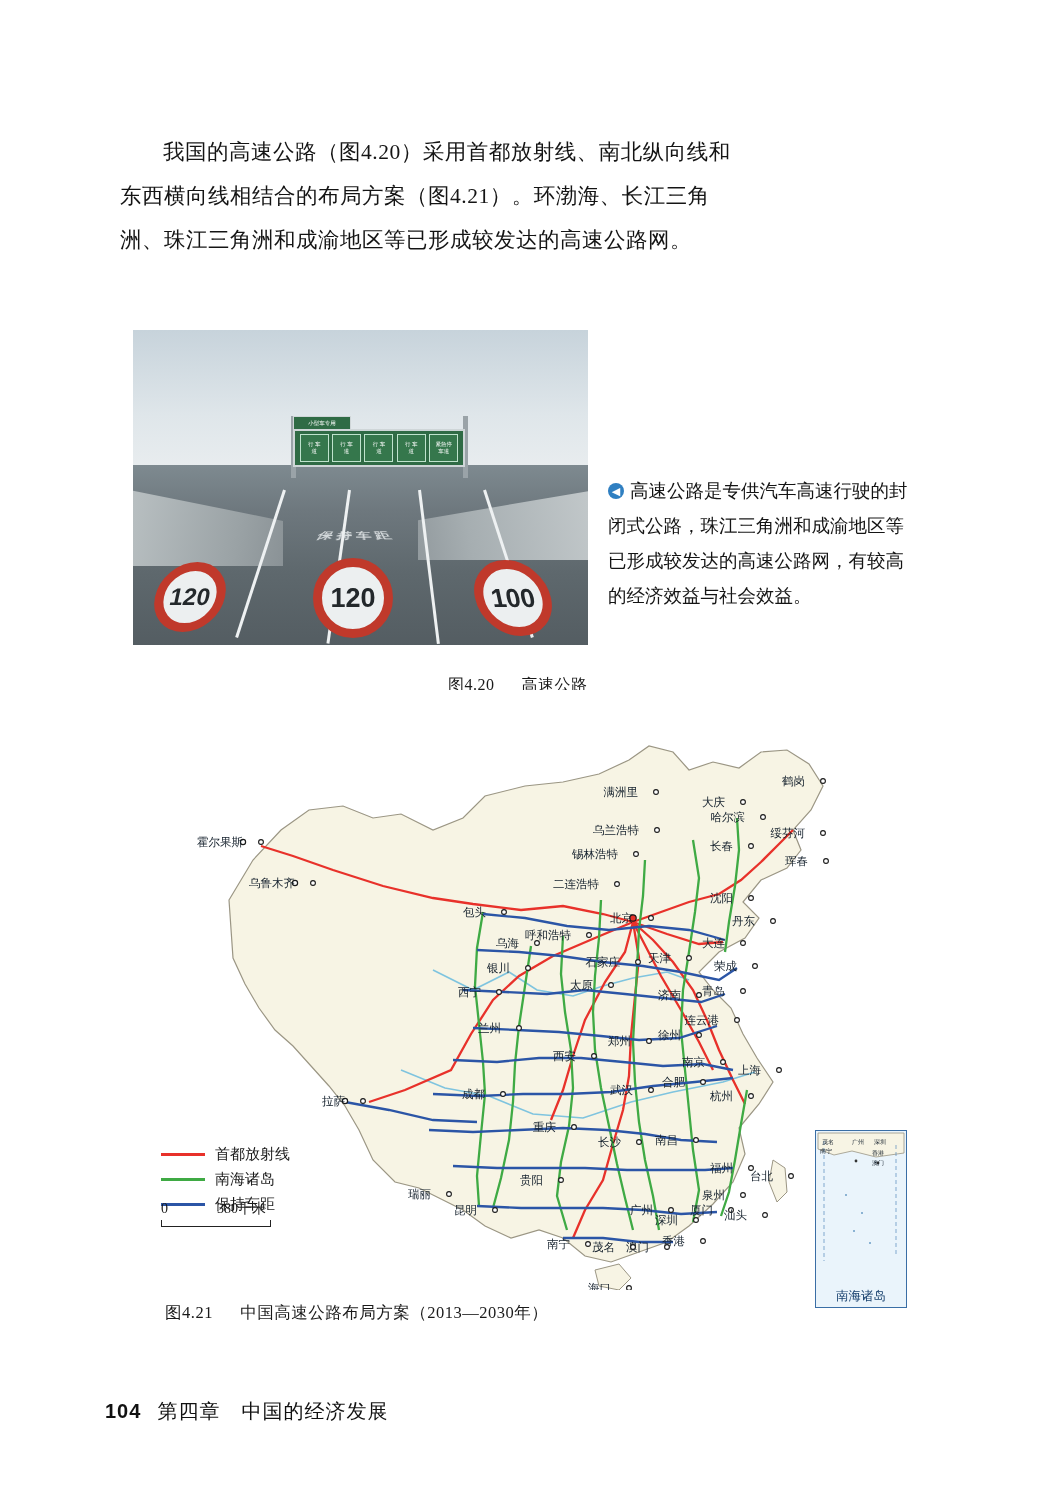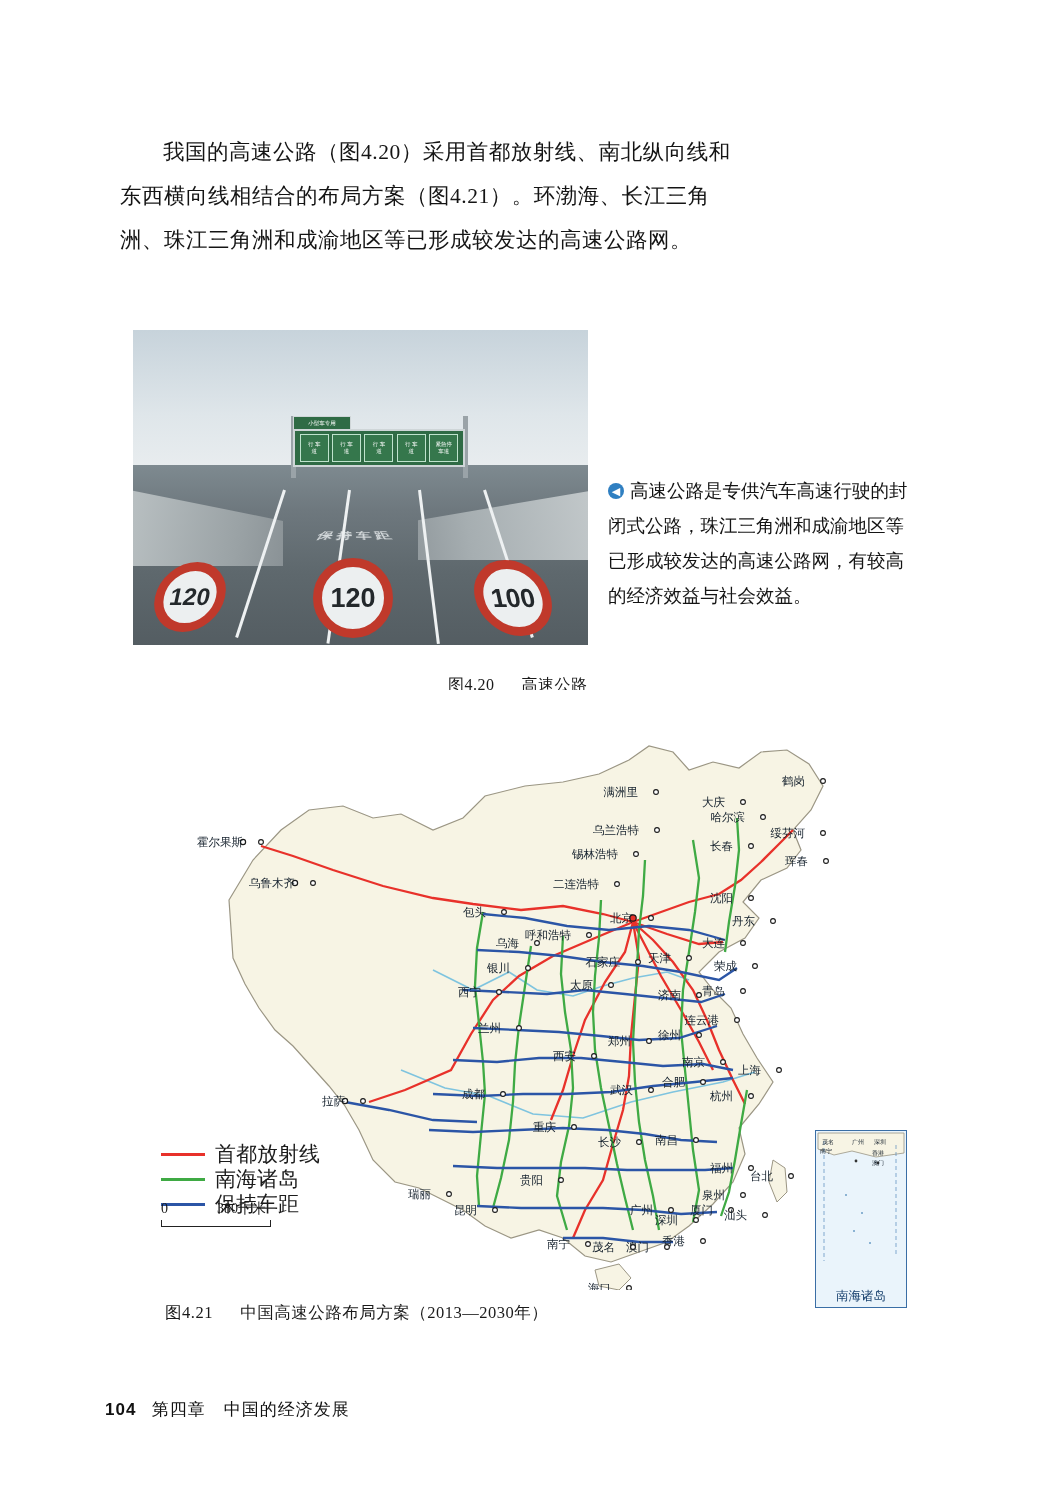--- a/index.html
+++ b/index.html
@@ -177,21 +177,21 @@
     width: 790px;
     height: 600px;
     background: #ffffff;
   }
   .map-svg { display: block; }
 
   .legend {
     position: absolute;
     left: 28px;
     top: 452px;
-    font-size: 21px;
+    font-size: 15px;
     line-height: 25px;
     color: #1b1b1b;
   }
   .legend-row { display: flex; align-items: center; }
   .legend-swatch {
     width: 44px;
     height: 0;
     border-top: 3px solid #000;
     margin-right: 10px;
   }
@@ -234,21 +234,21 @@
     top: 1302px;
     font-size: 16.5px;
     letter-spacing: 0.5px;
   }
 
   
   .footer {
     position: absolute;
     left: 105px;
     top: 1398px;
-    font-size: 17px;
+    font-size: 20px;
     color: #111;
     letter-spacing: 1px;
     text-align: center;
   }
   .footer .pg { font-family: "Liberation Sans", sans-serif; font-weight: bold; margin-right: 10px;}
   .city-label {
     font-size: 11.5px;
     fill: #14202c;
     font-family: "Liberation Sans", sans-serif;
   }

